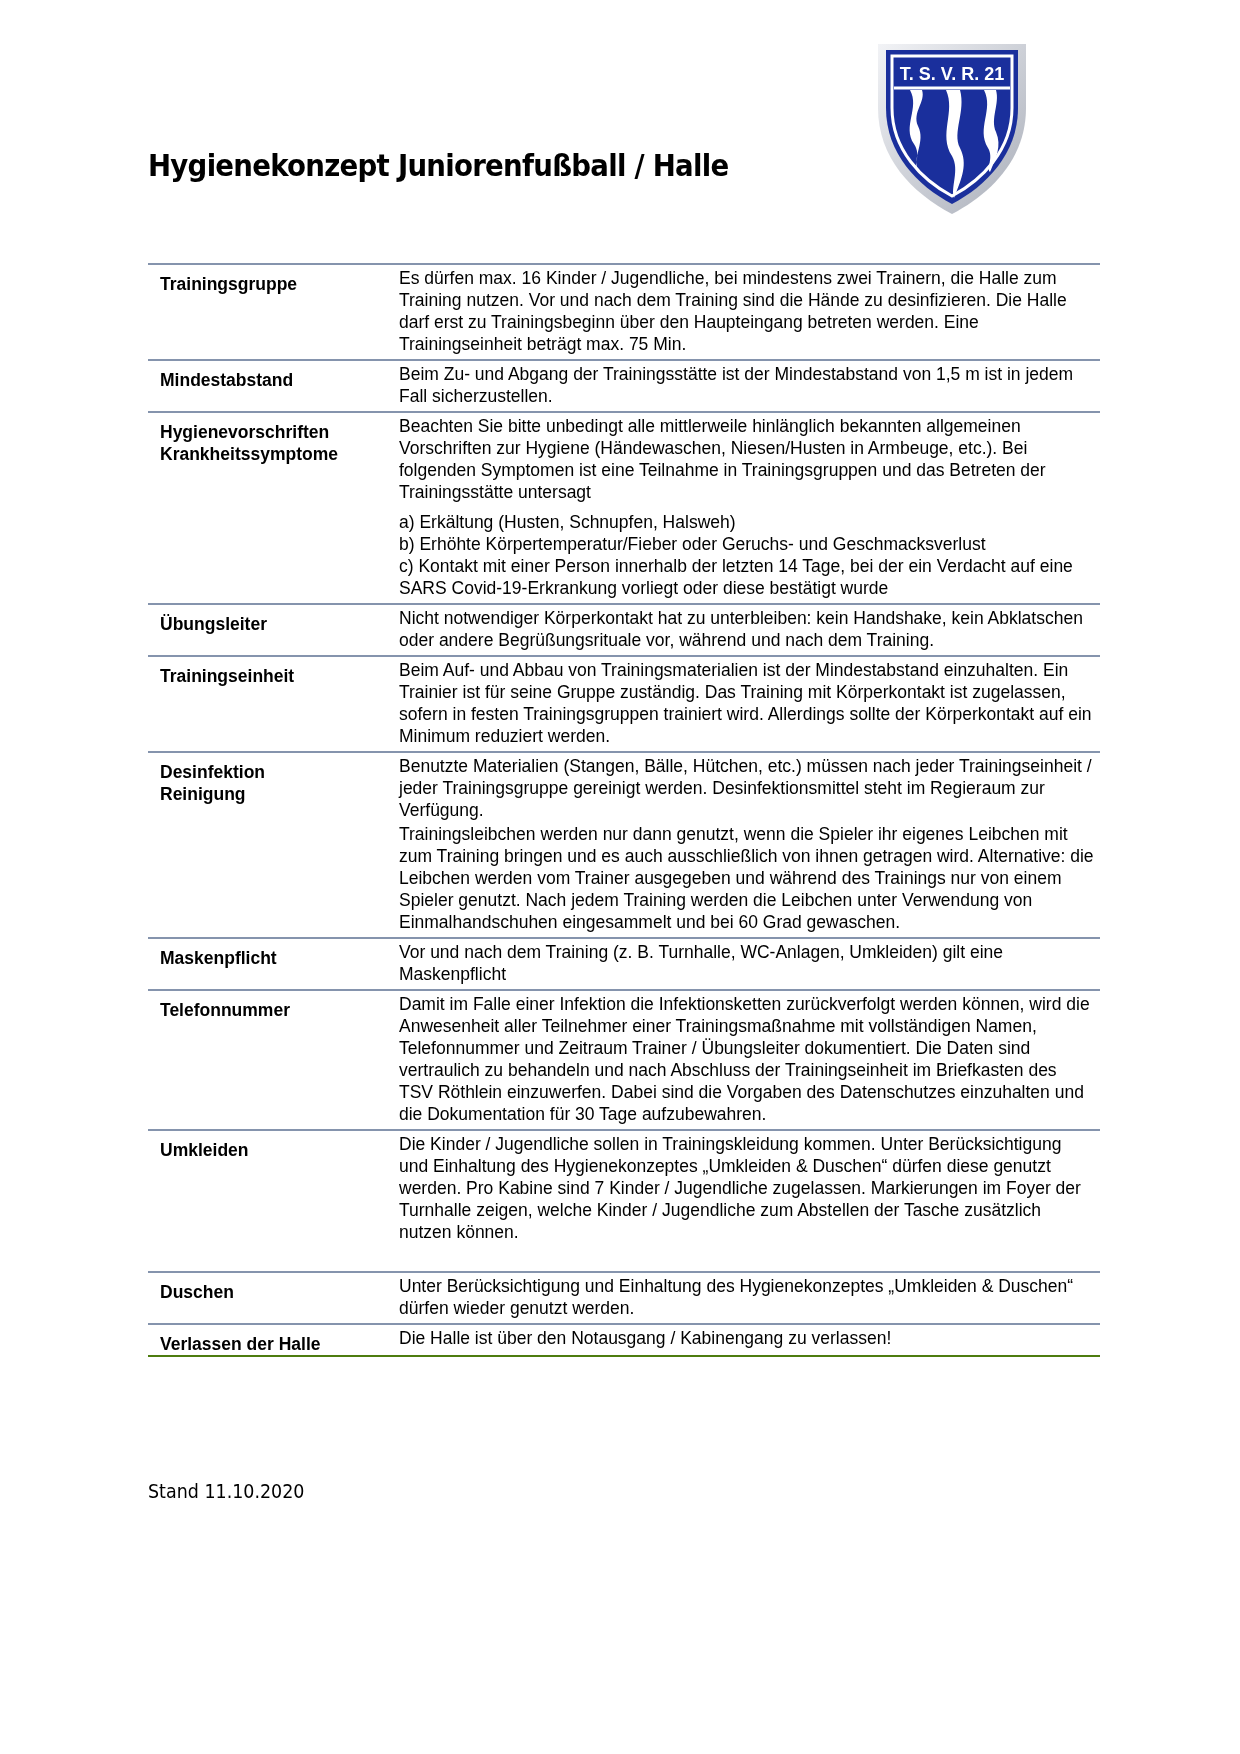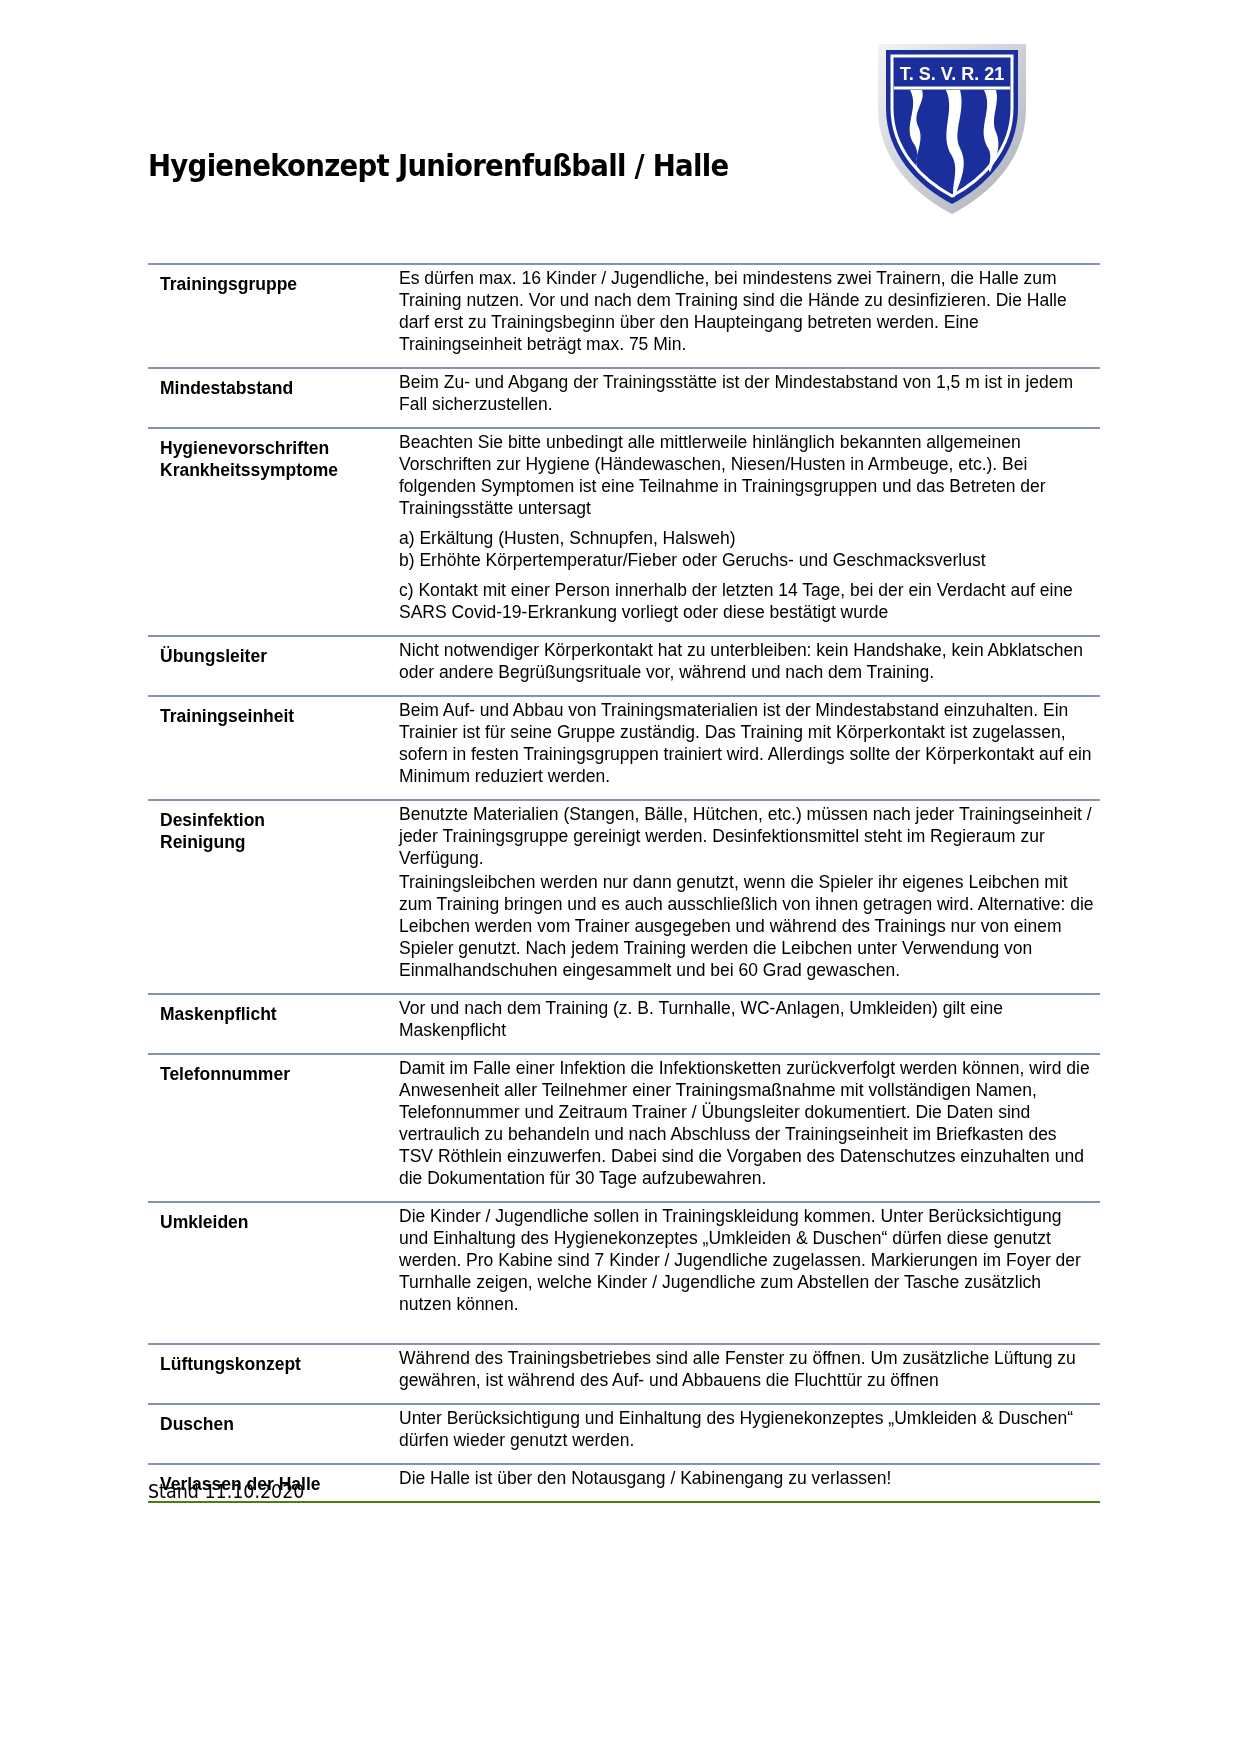--- a/index.html
+++ b/index.html
@@ -21,21 +21,21 @@
   }
   .row {
     display: flex; border-top: 2px solid #8594ad;
     font-size: 17.5px; line-height: 22px;
   }
   .row .label {
     width: 251px; padding-left: 12px; padding-top: 8px; font-weight: bold;
     white-space: pre-line; box-sizing: border-box; flex: none;
   }
   .row .text {
-    flex: 1; padding-top: 2px; padding-bottom: 12px; padding-right: 6px;
+    flex: 1; padding-top: 2px; padding-bottom: 4px; padding-right: 6px;
   }
   .row .text p { margin: 0; }
   .row .text p + p { margin-top: 2px; }
   .row.last { border-bottom: 2px solid #4d7c0f; }
   .row.extra-gap .text { padding-bottom: 28px; }
   .stand {
     position: absolute; left: 148px; top: 1480px;
     font-family: "DejaVu Sans", sans-serif; font-size: 19px;
     transform: scaleX(0.92); transform-origin: left top;
   }
@@ -78,21 +78,21 @@
       <p>Beim Zu- und Abgang der Trainingsstätte ist der Mindestabstand von 1,5 m ist in jedem Fall sicherzustellen.</p>
     </div>
   </div>
   <div class="row">
     <div class="label">Hygienevorschriften
 Krankheitssymptome</div>
     <div class="text">
       <p>Beachten Sie bitte unbedingt alle mittlerweile hinlänglich bekannten allgemeinen Vorschriften zur Hygiene (Händewaschen, Niesen/Husten in Armbeuge, etc.). Bei folgenden Symptomen ist eine Teilnahme in Trainingsgruppen und das Betreten der Trainingsstätte untersagt</p>
       <p style="margin-top:8px">a) Erkältung (Husten, Schnupfen, Halsweh)</p>
       <p style="margin-top:0">b) Erhöhte Körpertemperatur/Fieber oder Geruchs- und Geschmacksverlust</p>
-      <p style="margin-top:8px">c) Kontakt mit einer Person innerhalb der letzten 14 Tage, bei der ein Verdacht auf eine SARS Covid-19-Erkrankung vorliegt oder diese bestätigt wurde</p>
+      <p style="margin-top:0">c) Kontakt mit einer Person innerhalb der letzten 14 Tage, bei der ein Verdacht auf eine SARS Covid-19-Erkrankung vorliegt oder diese bestätigt wurde</p>
     </div>
   </div>
   <div class="row">
     <div class="label">Übungsleiter</div>
     <div class="text">
       <p>Nicht notwendiger Körperkontakt hat zu unterbleiben: kein Handshake, kein Abklatschen oder andere Begrüßungsrituale vor, während und nach dem Training.</p>
     </div>
   </div>
   <div class="row">
     <div class="label">Trainingseinheit</div>
@@ -120,26 +120,20 @@
       <p>Damit im Falle einer Infektion die Infektionsketten zurückverfolgt werden können, wird die Anwesenheit aller Teilnehmer einer Trainingsmaßnahme mit vollständigen Namen, Telefonnummer und Zeitraum Trainer / Übungsleiter dokumentiert. Die Daten sind vertraulich zu behandeln und nach Abschluss der Trainingseinheit im Briefkasten des TSV Röthlein einzuwerfen. Dabei sind die Vorgaben des Datenschutzes einzuhalten und die Dokumentation für 30 Tage aufzubewahren.</p>
     </div>
   </div>
   <div class="row extra-gap">
     <div class="label">Umkleiden</div>
     <div class="text">
       <p>Die Kinder / Jugendliche sollen in Trainingskleidung kommen. Unter Berücksichtigung und Einhaltung des Hygienekonzeptes „Umkleiden &amp; Duschen“ dürfen diese genutzt werden. Pro Kabine sind 7 Kinder / Jugendliche zugelassen. Markierungen im Foyer der Turnhalle zeigen, welche Kinder / Jugendliche zum Abstellen der Tasche zusätzlich nutzen können.</p>
     </div>
   </div>
   <div class="row">
-    <div class="label">Lüftungskonzept</div>
-    <div class="text">
-      <p>Während des Trainingsbetriebes sind alle Fenster zu öffnen. Um zusätzliche Lüftung zu gewähren, ist während des Auf- und Abbauens die Fluchttür zu öffnen</p>
-    </div>
-  </div>
-  <div class="row">
     <div class="label">Duschen</div>
     <div class="text">
       <p>Unter Berücksichtigung und Einhaltung des Hygienekonzeptes „Umkleiden &amp; Duschen“ dürfen wieder genutzt werden.</p>
     </div>
   </div>
   <div class="row last">
     <div class="label">Verlassen der Halle</div>
     <div class="text">
       <p>Die Halle ist über den Notausgang / Kabinengang zu verlassen!</p>
     </div>

